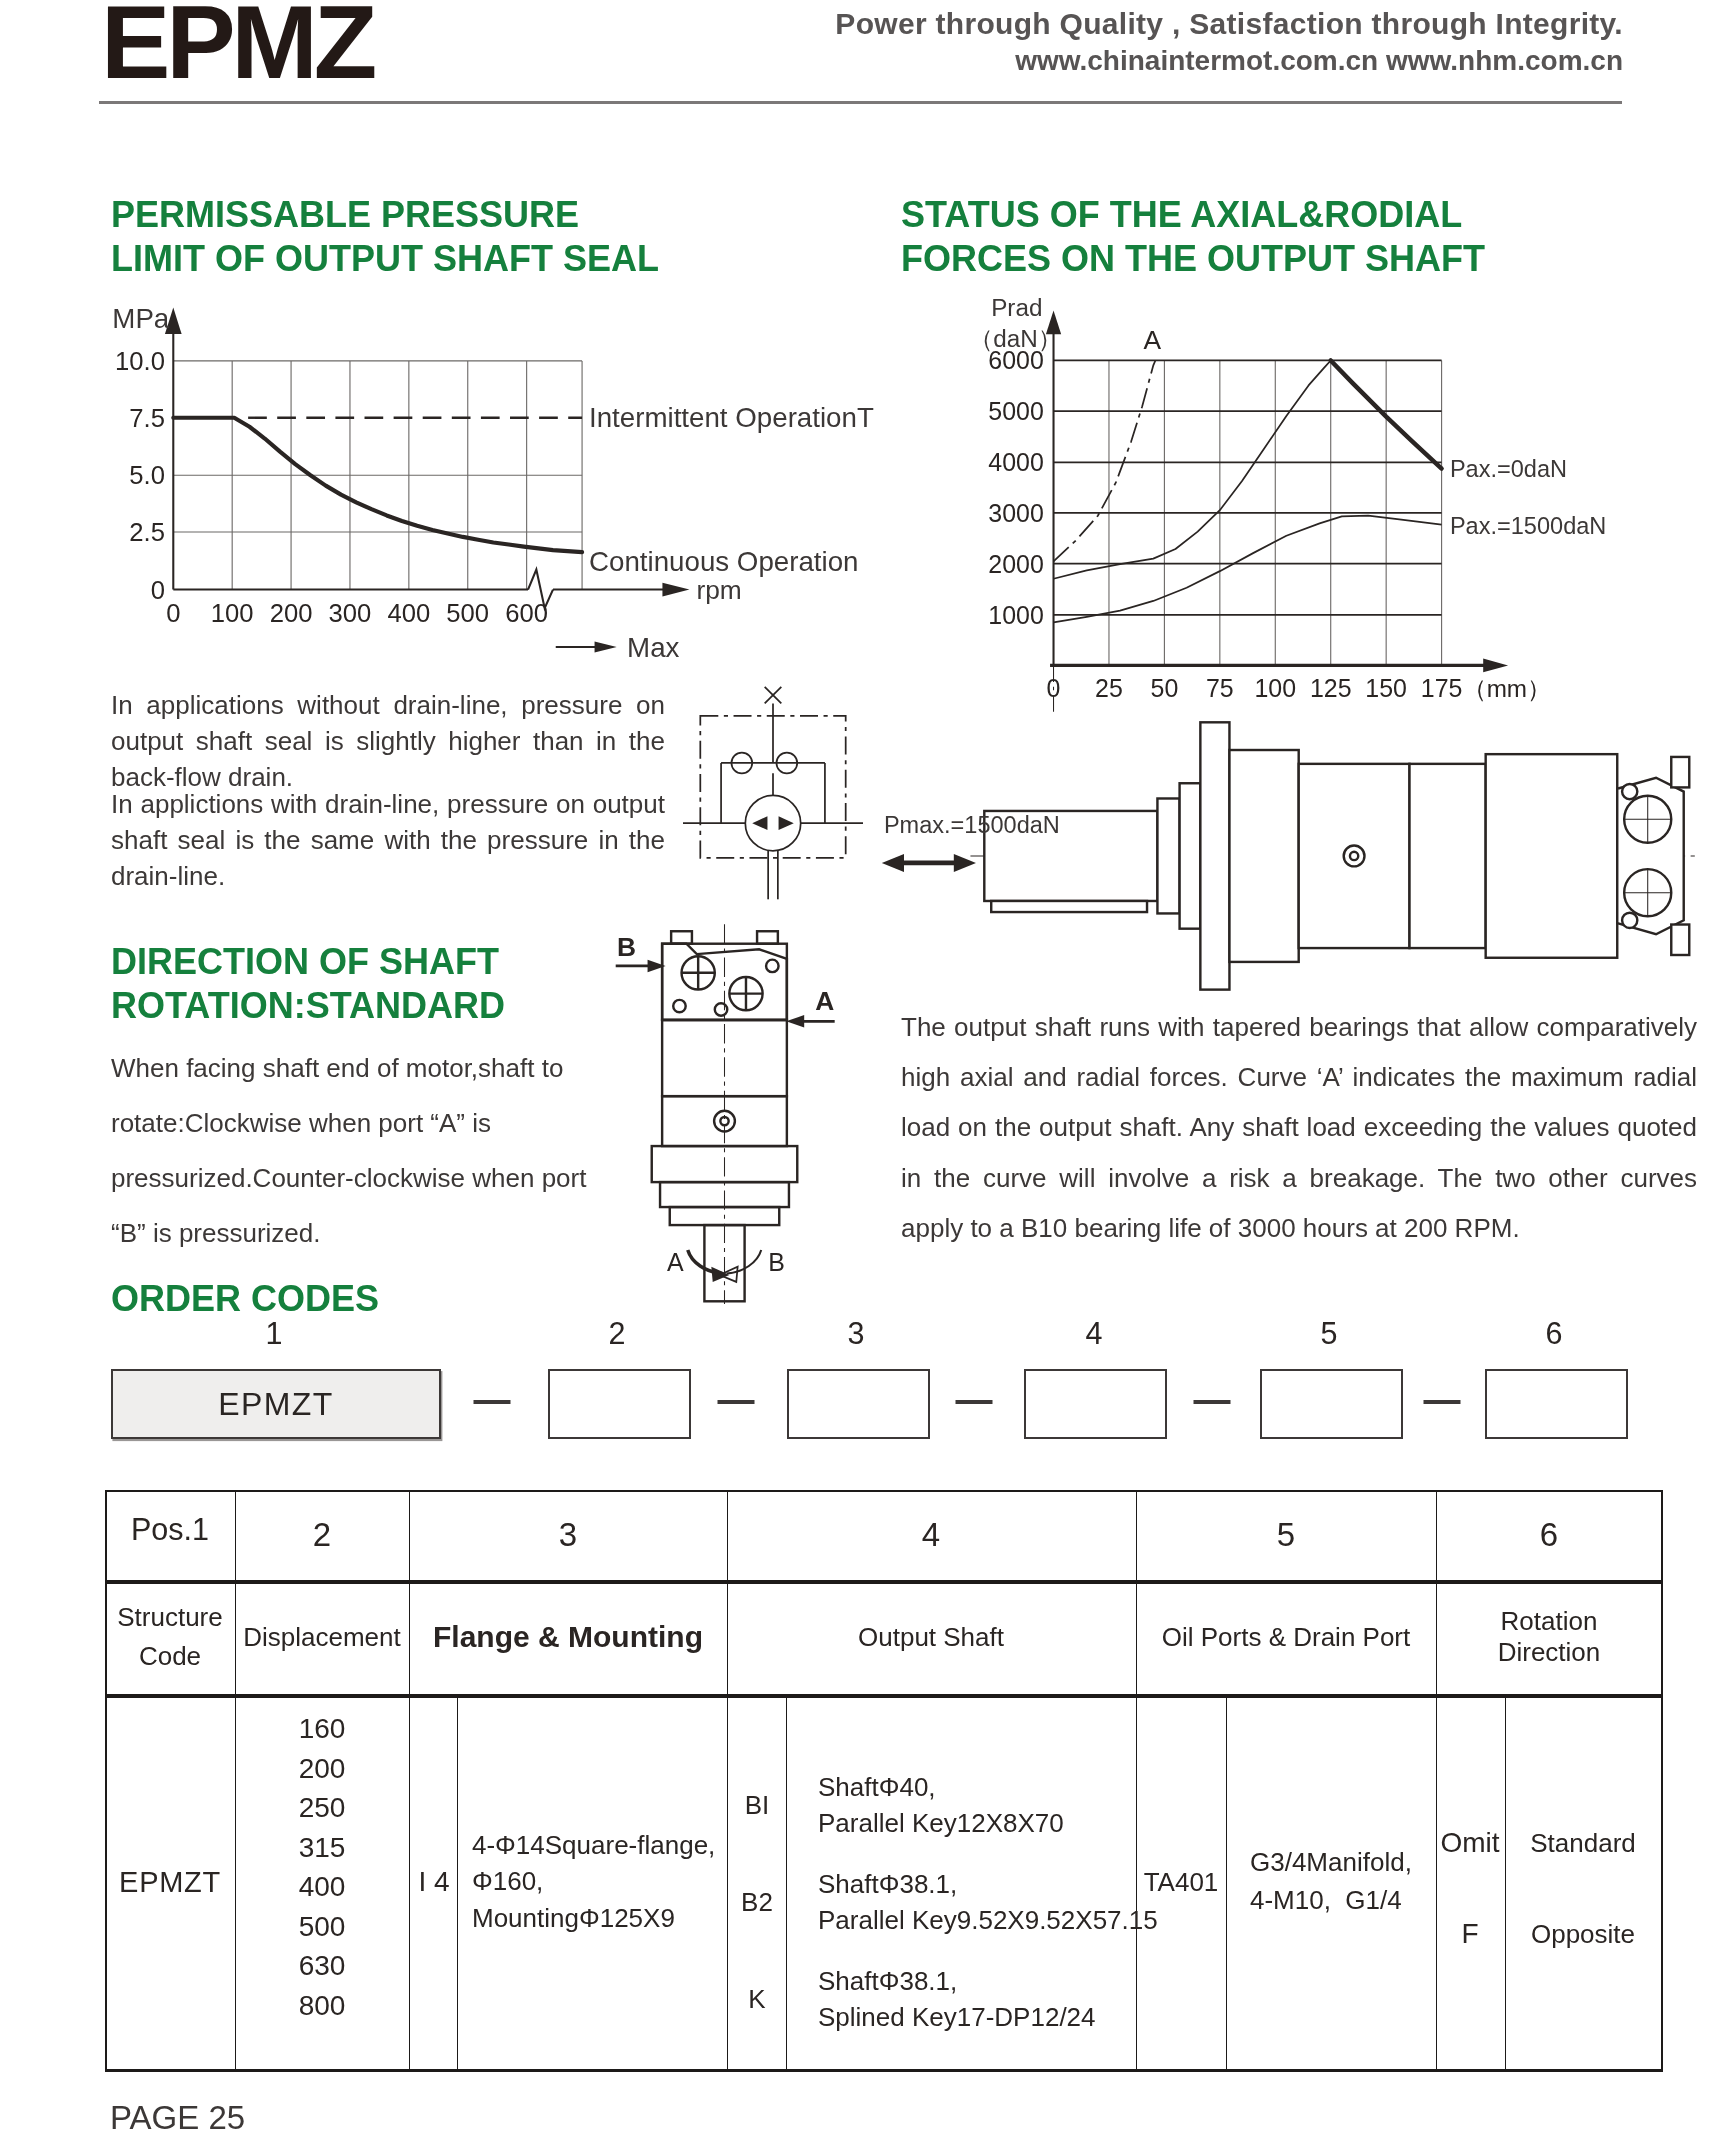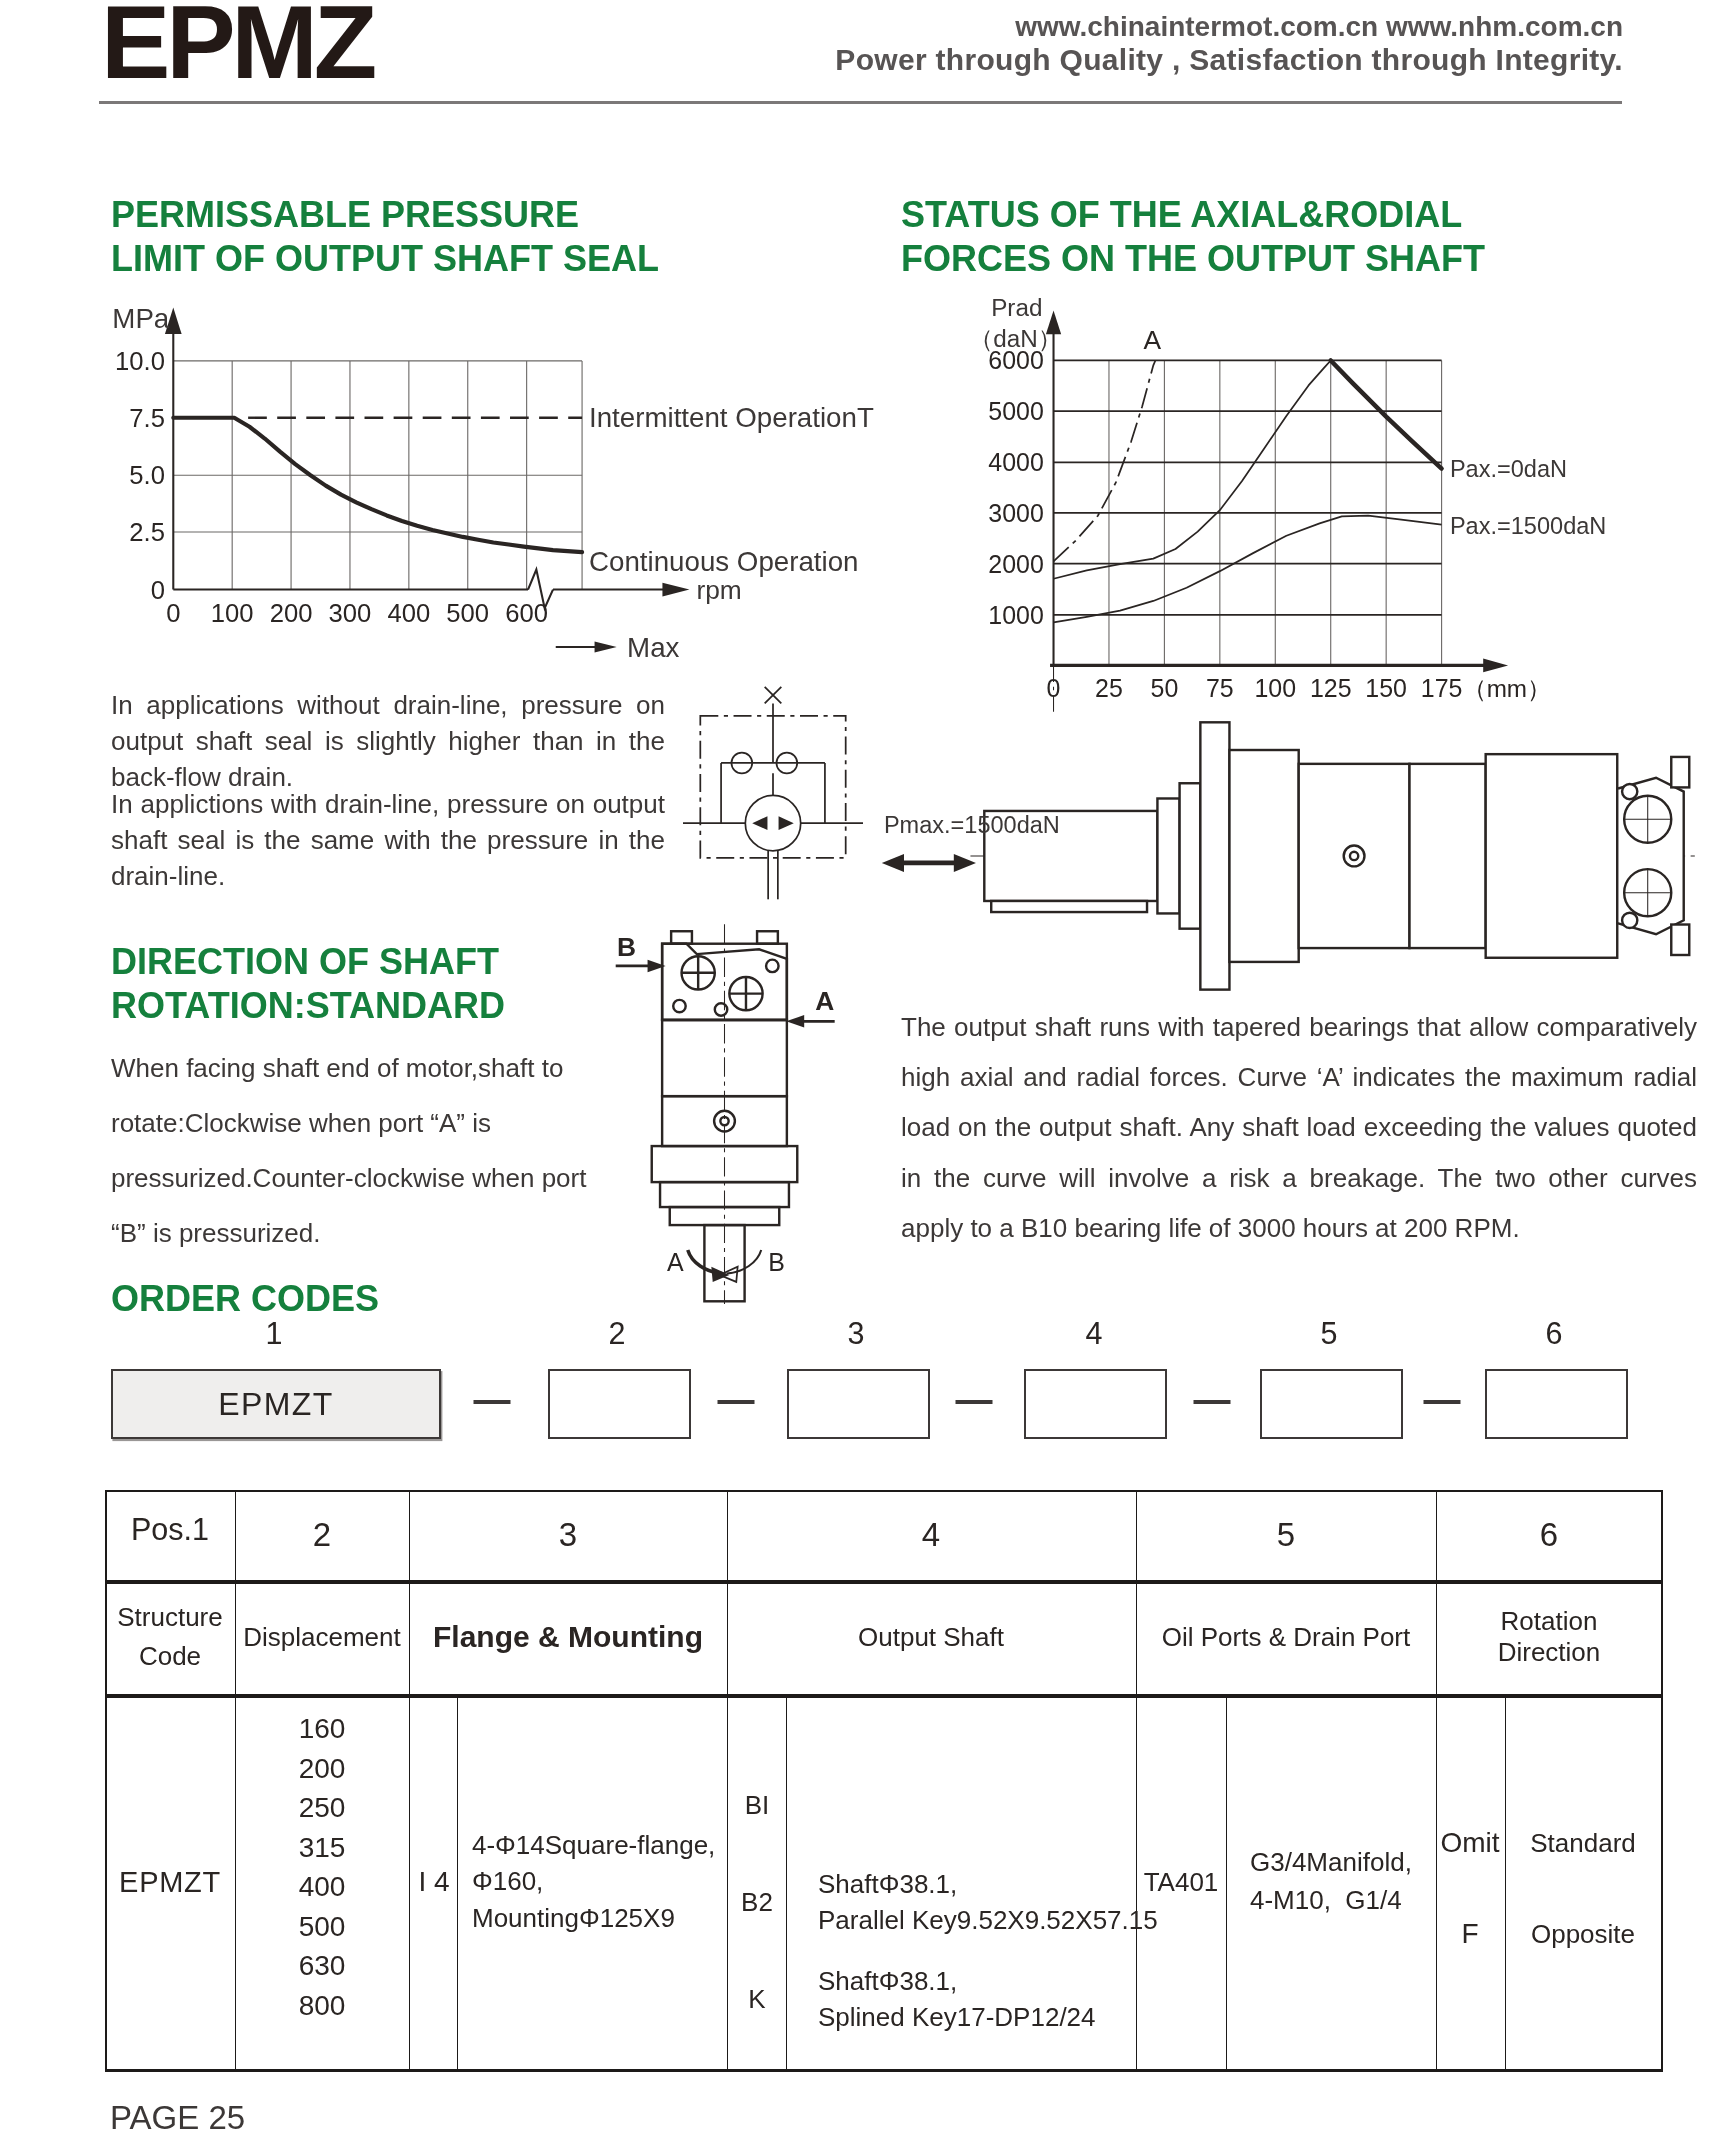--- a/index.html
+++ b/index.html
@@ -31,22 +31,22 @@
   .tsmall{font-size:26px;color:#2a2523;}
   svg text{font-family:"Liberation Sans","DejaVu Sans",sans-serif;}
 </style>
 </head>
 <body>
 
 <div id="page">
 
   <div class="abs" id="logo">EPMZ</div>
   <div class="abs" id="tagbox">
+    <div id="tagline">Power through Quality , Satisfaction through Integrity.</div>
     <div id="websites">www.chinaintermot.com.cn  www.nhm.com.cn</div>
-    <div id="tagline">Power through Quality , Satisfaction through Integrity.</div>
   </div>
   <div class="abs" id="toprule"></div>
 
   <div class="abs h1 pre" style="left:111px;top:193px;">PERMISSABLE PRESSURE
 LIMIT OF OUTPUT SHAFT SEAL</div>
 
   <svg class="abs" style="left:104px;top:295px;" width="776" height="409" viewBox="0 0 1120 590">
     <g stroke="#6b6866" stroke-width="1.6">
       <line x1="185" y1="95" x2="185" y2="425"></line>
         <line x1="270" y1="95" x2="270" y2="425"></line>
@@ -322,20 +322,22 @@
     <div class="abs tcell vctr" style="left:217px;top:516px;">800</div>
 
     <div class="abs tcell vctr" style="left:329px;top:392px;">I 4</div>
     <div class="abs tsmall prew" style="left:367px;top:392px;transform:translateY(-50%);line-height:1.4;">4-Φ14Square-flange,
 Φ160,
 MountingΦ125X9</div>
 
     <div class="abs tcell vctr" style="left:652px;top:315px;font-size:26px;">BI</div>
     <div class="abs tcell vctr" style="left:652px;top:412px;font-size:26px;">B2</div>
     <div class="abs tcell vctr" style="left:652px;top:509px;font-size:26px;">K</div>
+    <div class="abs tsmall prew" style="left:713px;top:315px;transform:translateY(-50%);line-height:1.4;">ShaftΦ40,
+Parallel Key12X8X70</div>
     <div class="abs tsmall prew" style="left:713px;top:412px;transform:translateY(-50%);line-height:1.4;">ShaftΦ38.1,
 Parallel Key9.52X9.52X57.15</div>
     <div class="abs tsmall prew" style="left:713px;top:509px;transform:translateY(-50%);line-height:1.4;">ShaftΦ38.1,
 Splined Key17-DP12/24</div>
 
     <div class="abs tcell vctr" style="left:1076px;top:392px;font-size:26px;text-align:center;">TA401</div>
     <div class="abs tsmall prew" style="left:1145px;top:392px;transform:translateY(-50%);line-height:1.45;">G3/4Manifold,
 4-M10,  G1/4</div>
 
     <div class="abs tcell vctr" style="left:1365px;top:353px;font-size:28px;">Omit</div>

